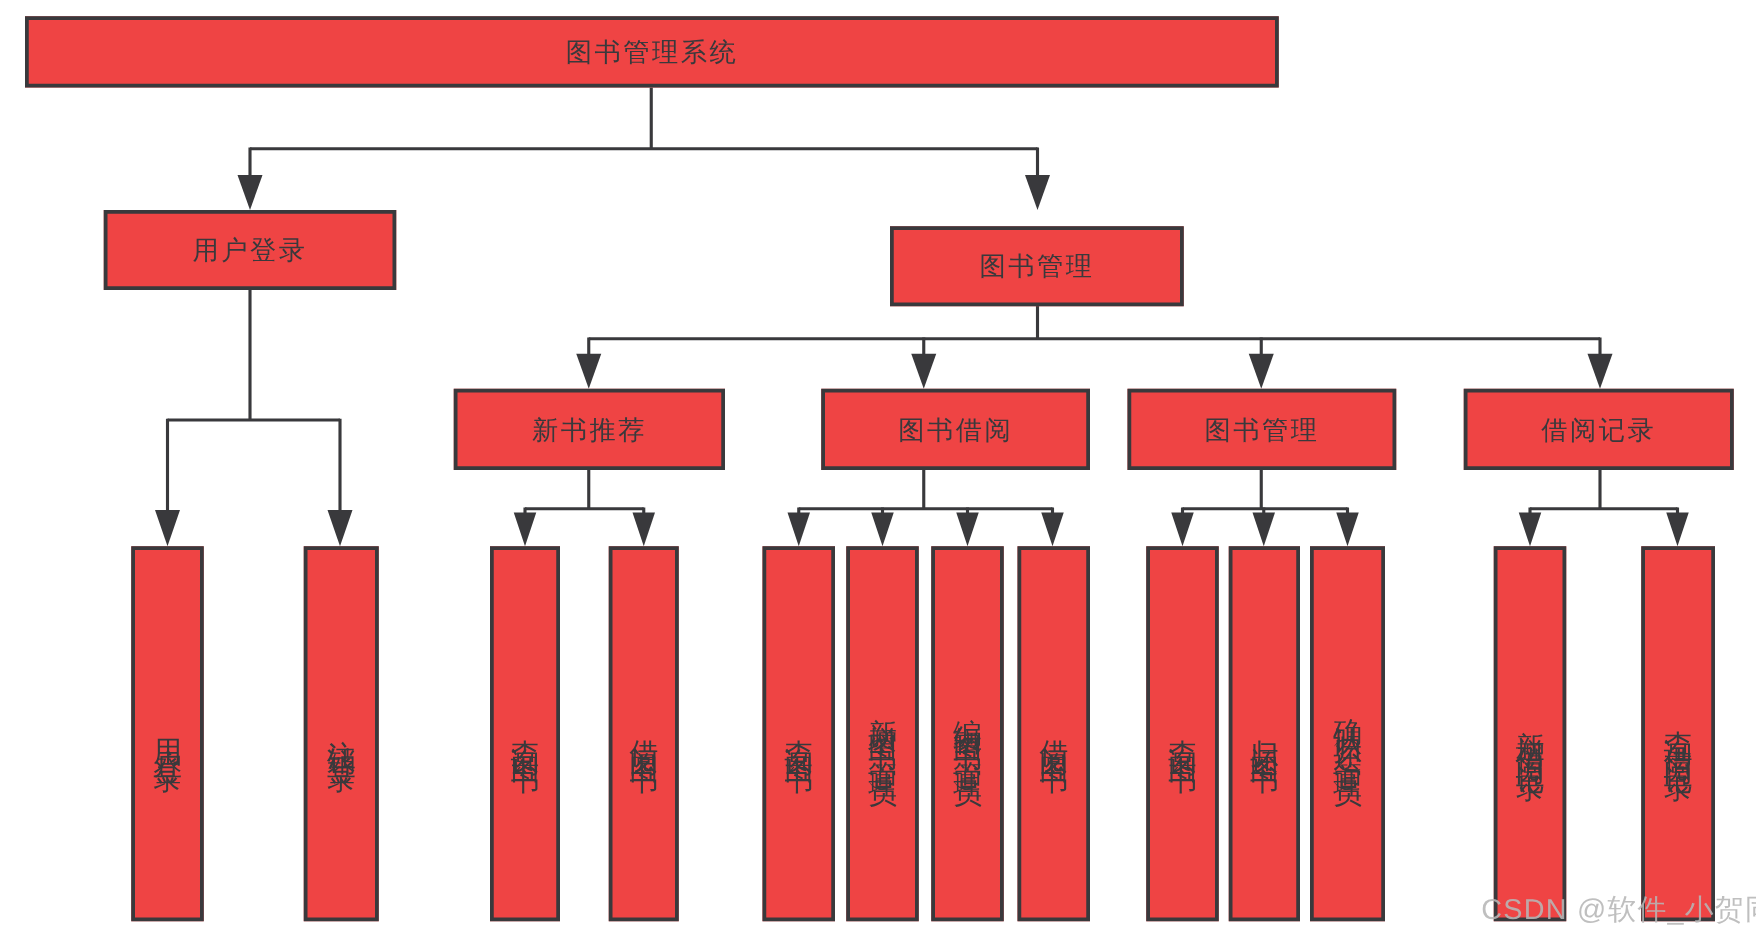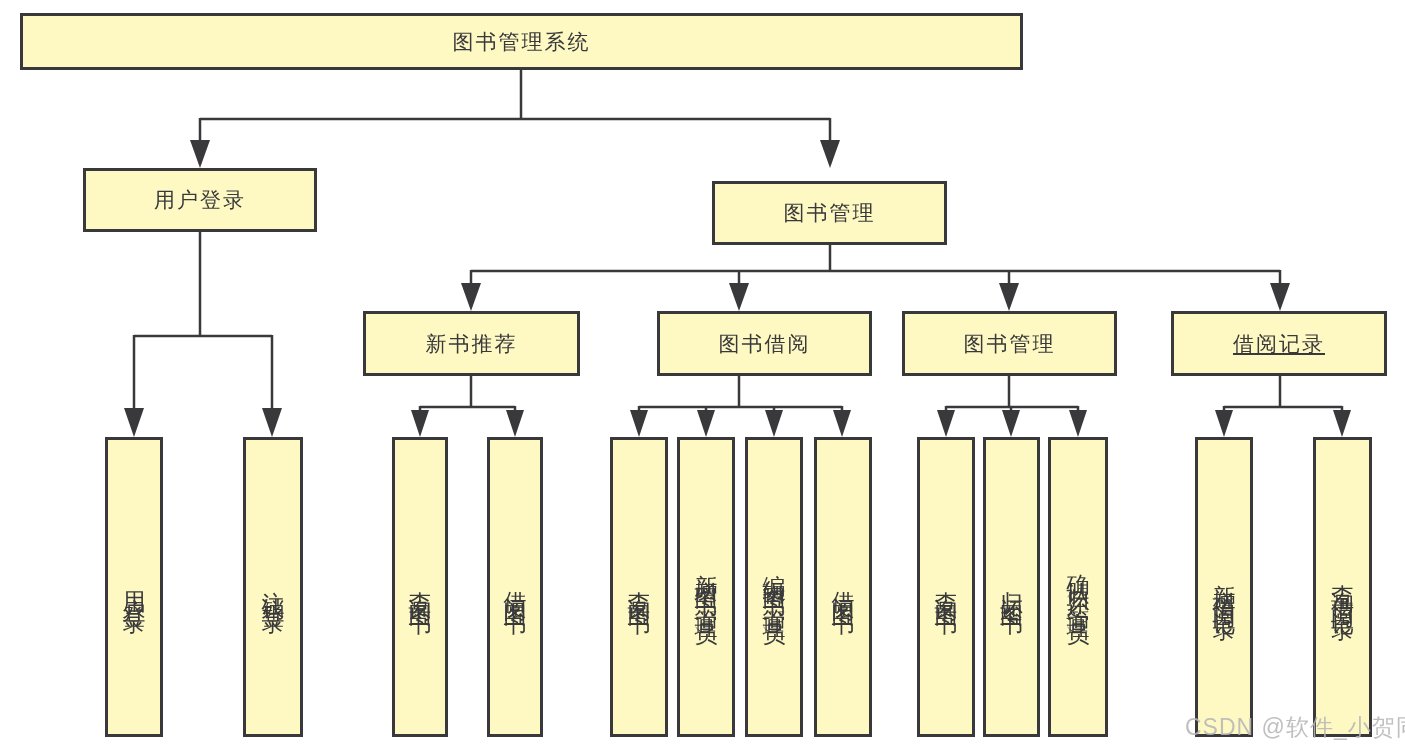--- a/index.html
+++ b/index.html
@@ -2,39 +2,39 @@
 <html><head>
 <meta charset="utf-8">
 <style>
   html,body { margin:0; padding:0; background:#ffffff; }
   .canvas {
     position:relative; width:1405px; height:747px; background:#ffffff;
     font-family:"Liberation Sans", sans-serif; color:#39393c; overflow:hidden;
   }
   .wires { position:absolute; left:0; top:0; width:1405px; height:747px; z-index:1; }
   .box {
-    position:absolute; box-sizing:border-box; border:3px solid #39393c; background:#fef9c3;
+    position:absolute; box-sizing:border-box; border:3px solid #39393c; background:#ef4444;
     display:flex; align-items:center; justify-content:center; z-index:2; text-align:center;
   }
   .h { font-size:21px; letter-spacing:2px; white-space:nowrap; }
   .v {
     writing-mode:vertical-rl; text-orientation:mixed;
     font-size:23px; letter-spacing:7px; line-height:1;
   }
   
   .r   { left:20px;  top:13px;  width:1003px; height:57px; }
   
   .l2a { left:83px;  top:168px; width:234px; height:64px; }
   .l2b { left:712px; top:168px; width:235px; height:64px;margin-top:13px; }
   
   .l3  { top:311px; height:65px; }
   .l3a { left:363px;  width:217px; }
   .l3b { left:657px;  width:215px; }
   .l3c { left:902px;  width:215px; }
-  .l3d { left:1171px; width:216px;text-decoration:underline; }
+  .l3d { left:1171px; width:216px; }
   
   .l4  { top:437px; height:300px; }
   .b1  { left:105px;  width:58px; }
   .b2  { left:243px;  width:60px; }
   .b3  { left:392px;  width:56px; }
   .b4  { left:487px;  width:56px; }
   .b5  { left:610px;  width:58px; }
   .b6  { left:677px;  width:58px; }
   .b7  { left:745px;  width:58px; }
   .b8  { left:814px;  width:58px; }

